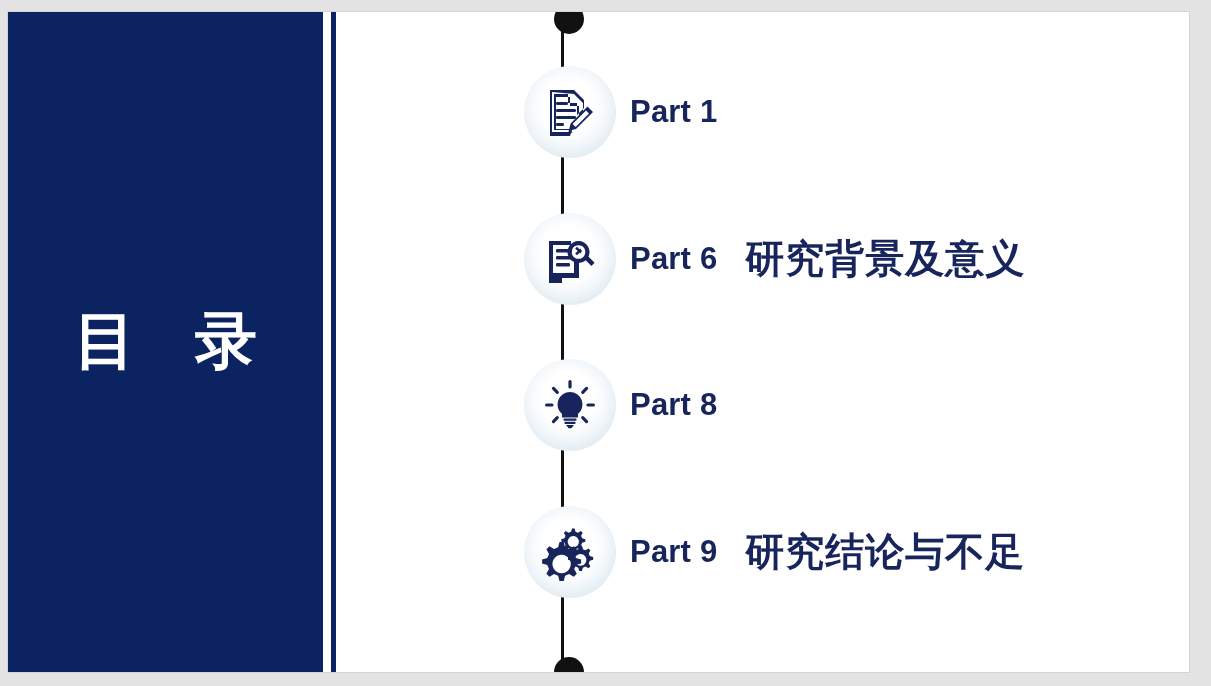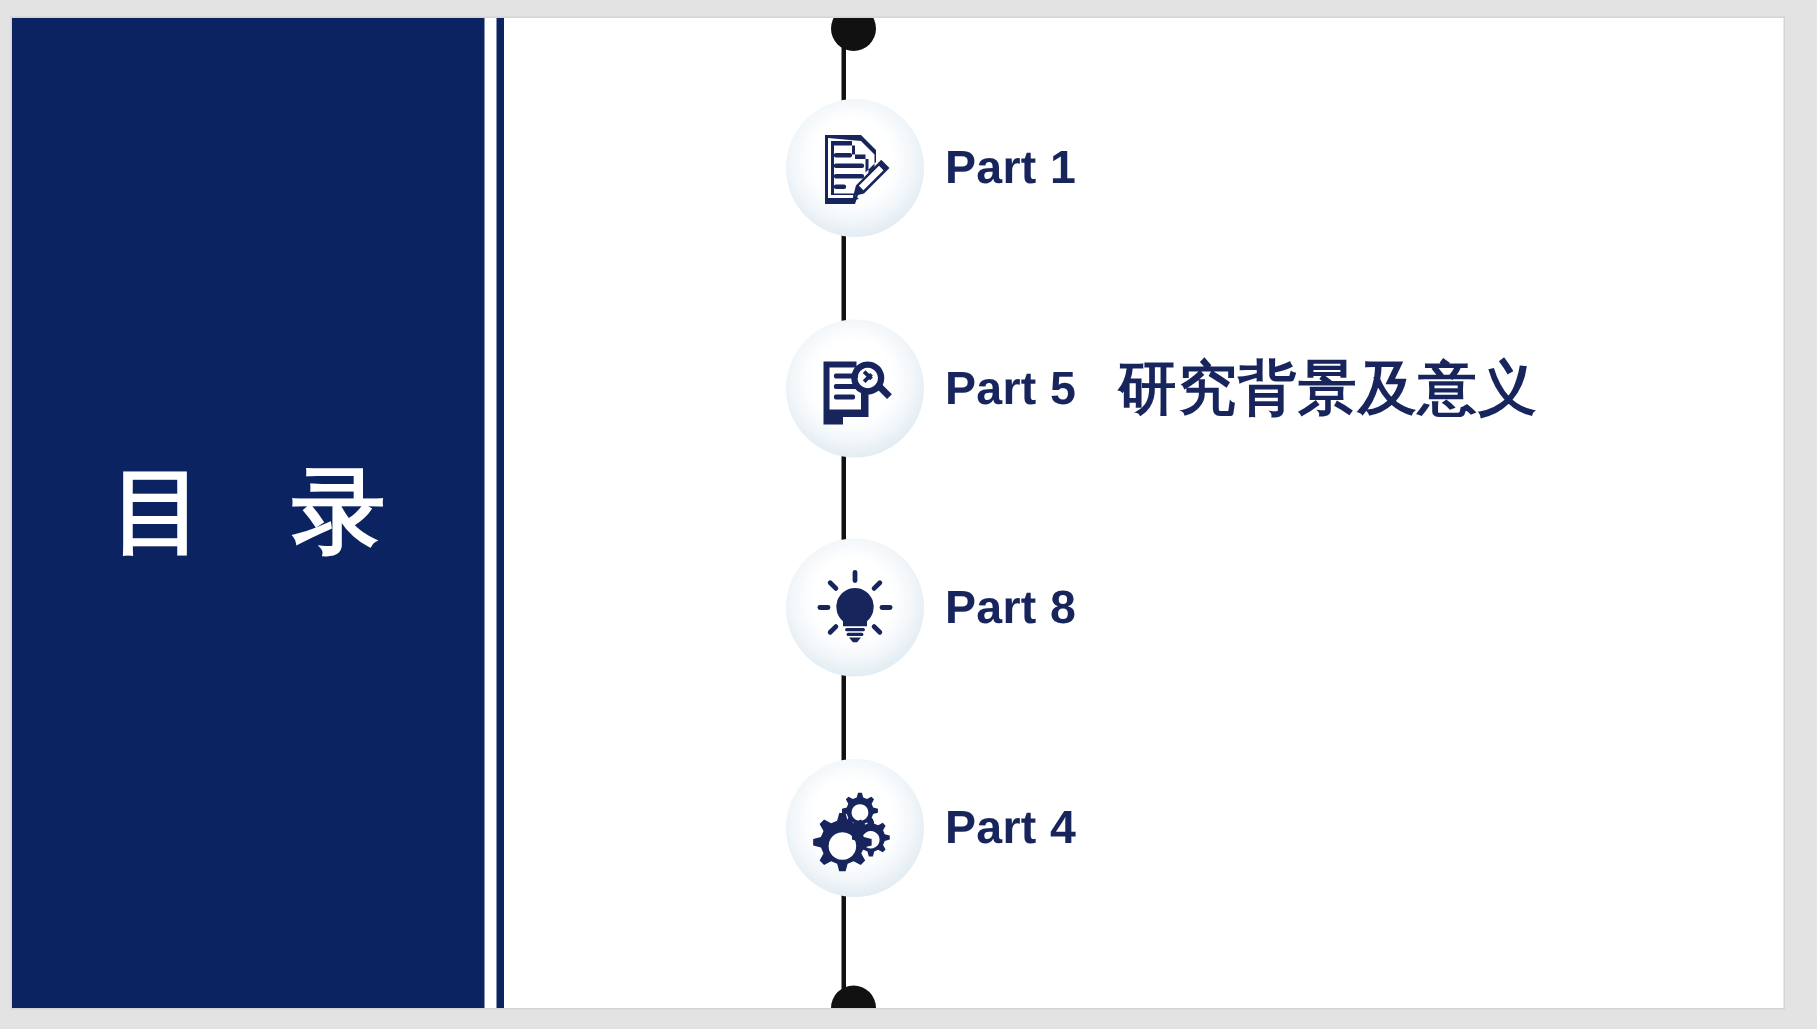--- a/index.html
+++ b/index.html
@@ -222,21 +222,21 @@
               <rect x="14" y="32" width="14" height="3.4" rx="1.2"></rect>
               <path d="M20 42 h12 v-14 h5 v19 h-17 z"></path>
               <path d="M36.5 10 a11 11 0 1 0 0.01 0 z m0 4.2 a6.8 6.8 0 1 1 -0.01 0 z"></path>
               <path d="M44.2 27.8 l3.2 -3.2 8.2 8.2 -3.2 3.2 z" transform="translate(-3,-1)"></path>
               <path d="M33.2 17.6 l1.8 -1.8 4.9 4.9 -1.8 1.8 z"></path>
               <path d="M38.1 17.6 l1.8 1.8 -4.9 4.9 -1.8 -1.8 z"></path>
             </g>
           </svg>
         </div>
         <div class="row-label">
-          <span class="part-label">Part 5</span>
+          <span class="part-label">Part 6</span>
           <span class="part-title">研究背景及意义</span>
         </div>
       </div>
 
       <div class="timeline-row r3">
         <div class="icon-bubble">
           <svg width="58" height="58" viewBox="0 0 58 58" aria-hidden="true">
             <g fill="#17255c">
               <path d="M29 16 a12.5 12.5 0 0 1 8 22.1 v3.4 h-16 v-3.4 a12.5 12.5 0 0 1 8 -22.1 z"></path>
               <rect x="22.4" y="42.6" width="13.2" height="2.2" rx="1"></rect>
@@ -276,19 +276,20 @@
 
               <path d="M18.5 19 l4.2 0 1.4 5.2 4 1.7 4.7 -2.6 3 3 -2.6 4.7 1.7 4 5.2 1.4 0 4.2
                        -5.2 1.4 -1.7 4 2.6 4.7 -3 3 -4.7 -2.6 -4 1.7 -1.4 5.2 -4.2 0
                        -1.4 -5.2 -4 -1.7 -4.7 2.6 -3 -3 2.6 -4.7 -1.7 -4 -5.2 -1.4 0 -4.2
                        5.2 -1.4 1.7 -4 -2.6 -4.7 3 -3 4.7 2.6 4 -1.7 z
                        M20.6 31.8 a9.2 9.2 0 1 0 0.01 0 z"></path>
             </g>
           </svg>
         </div>
         <div class="row-label">
-          <span class="part-label">Part 4</span>
+          <span class="part-label">Part 9</span>
+          <span class="part-title">研究结论与不足</span>
         </div>
       </div>
 
     </div>
   </div>
 </div>
 
 </body></html>

